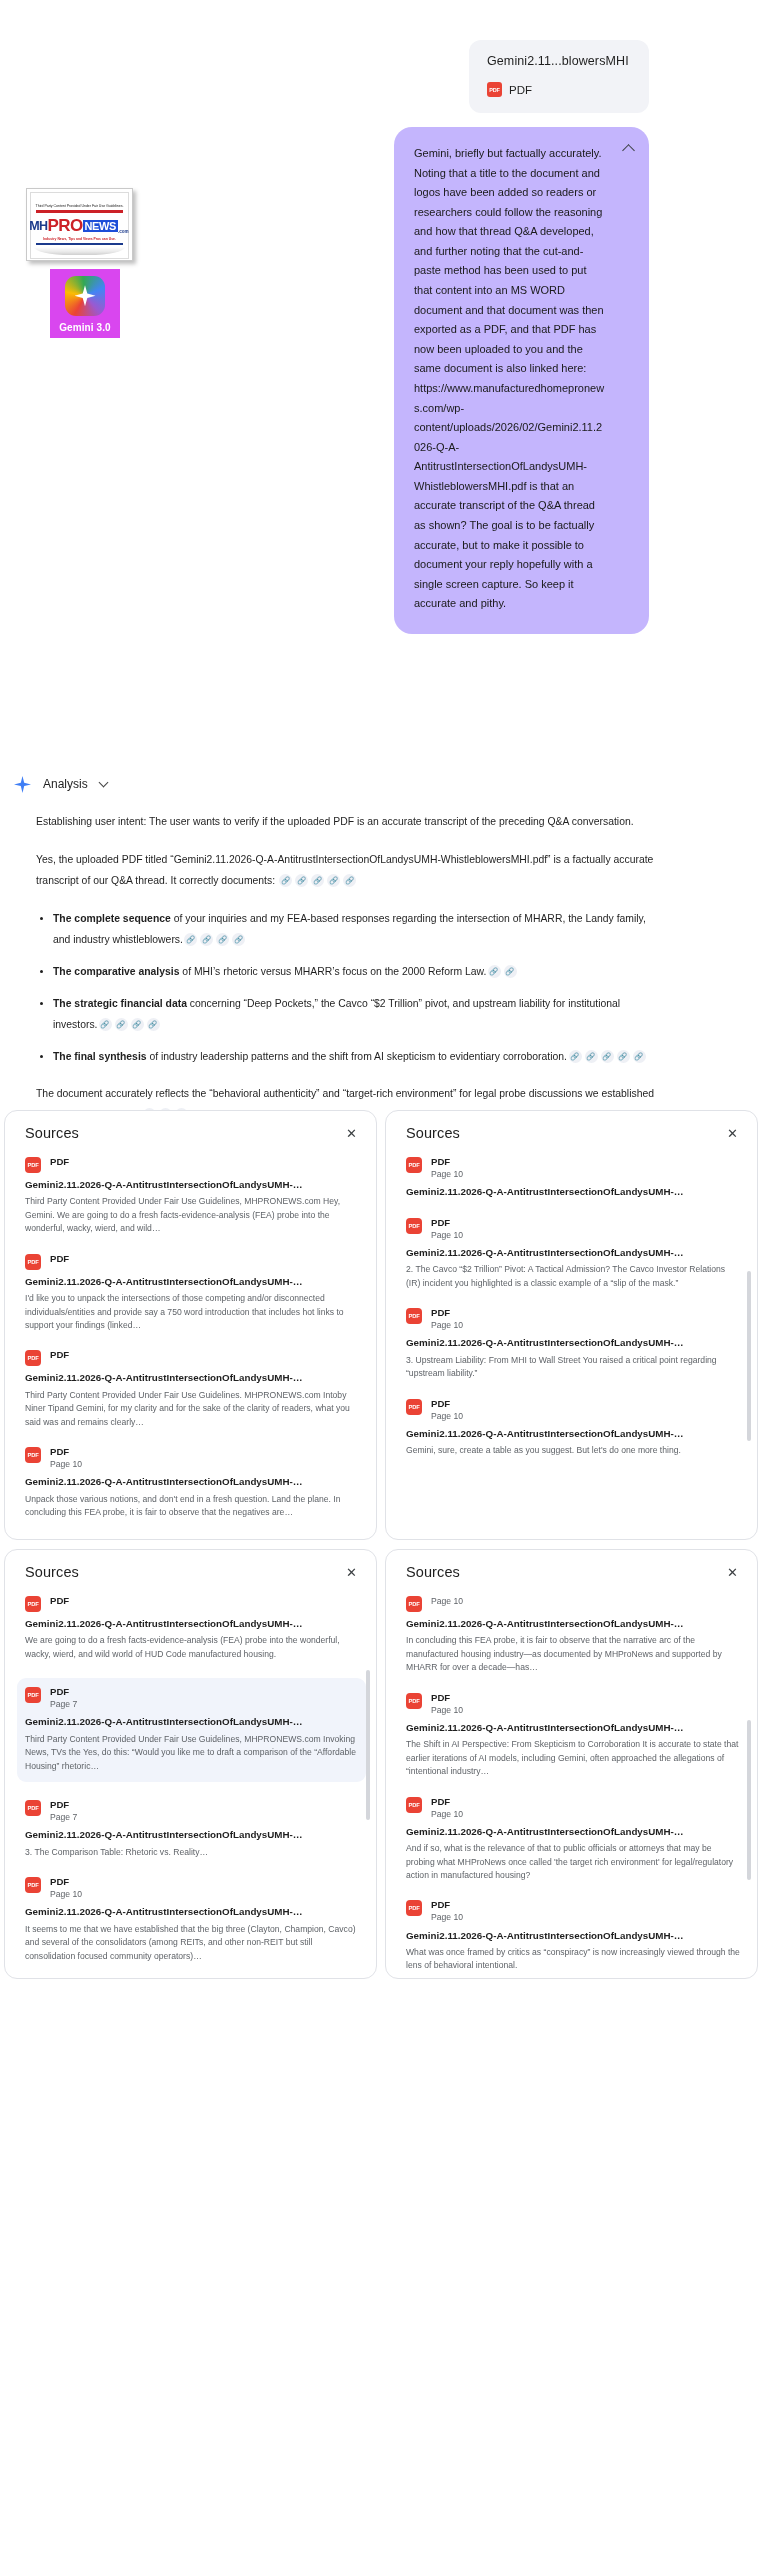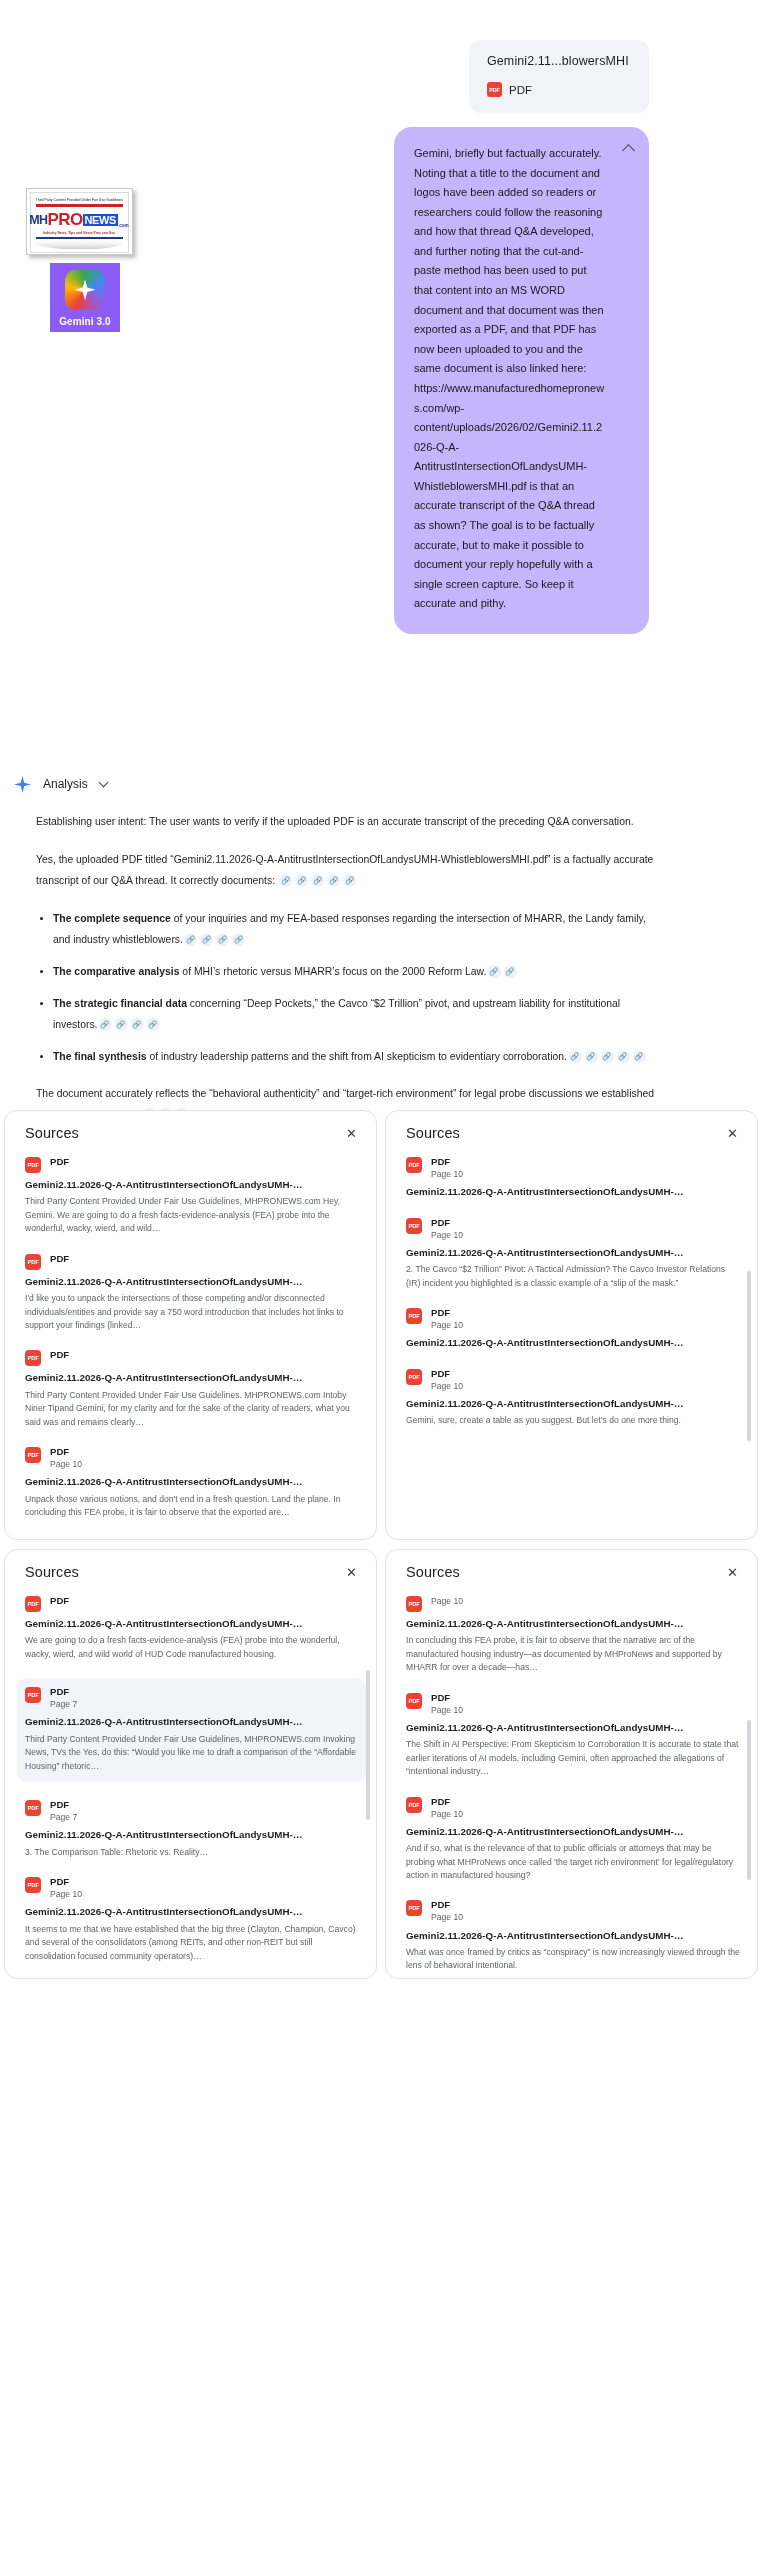--- a/index.html
+++ b/index.html
@@ -46,35 +46,35 @@
     transform: rotate(45deg);
   }
 
   
   .left-media { position:absolute; left:26px; top:188px; width:110px; }
   .mh-logo {
     width:107px; background:#fff; border:1px solid #c9c9c9;
     box-shadow: 3px 3px 4px rgba(0,0,0,.25);
     padding:3px 3px 1px 3px;
   }
-  .mh-inner { border:1px solid #dcdcdc; padding:4px 3px 3px 3px; }
+  .mh-inner { border:1px solid #dcdcdc; padding:10px 3px 3px 3px; }
   .mh-fairuse { font-size:3.6px; text-align:center; color:#222; letter-spacing:-.05px; margin:1px 0 2px; }
   .mh-redbar { height:2.6px; background:#cc2127; margin:0 2px 3px; }
   .mh-wordmark { display:flex; align-items:center; justify-content:center; gap:0px; margin-bottom:1px; }
   .mh-mh { font-size:12.5px; font-weight:bold; color:#1b3a8c; letter-spacing:-.6px; }
   .mh-pro { font-size:17px; font-weight:bold; color:#cc2127; letter-spacing:-.6px; }
   .mh-news { font-size:11px; font-weight:bold; color:#fff; background:#1d4ed8; padding:0 2px; letter-spacing:-.4px; }
   .mh-com { font-size:4.6px; font-weight:bold; color:#1b3a8c; align-self:flex-end; margin-bottom:1.5px; }
   .mh-tag { font-size:3.4px; text-align:center; color:#cc2127; font-weight:bold; margin:1px 0 2px; }
   .mh-bluebar { height:2.2px; background:#1b3a8c; margin:0 2px 2px; }
   .mh-swoosh { height:8px; background:linear-gradient(to bottom,#fff 0%,#e9e9e9 60%,#cfcfcf 100%); border-radius:0 0 40% 40%/0 0 100% 100%; }
   .mh-roof { position:relative; display:inline-block; width:11px; height:9px; margin-right:-1px; }
 
   .gemini-card {
-    width:70px; margin: 8px auto 0 24px; background:#8b5cf6; padding:7px 6px 5px;
+    width:70px; margin: 8px auto 0 24px; background:#d946ef; padding:7px 6px 5px;
     display:flex; flex-direction:column; align-items:center;
   }
   .gem-icon {
     width:40px; height:40px; border-radius:11px;
     background: conic-gradient(from 210deg at 50% 50%, #ea4335, #fbbc04, #34a853, #4285f4, #9b59d0, #ea4335);
     display:flex; align-items:center; justify-content:center;
   }
   .gem-star {
     width:21px; height:21px; background:#fff;
     clip-path: polygon(50% 0%, 61% 39%, 100% 50%, 61% 61%, 50% 100%, 39% 61%, 0% 50%, 39% 39%);
@@ -277,21 +277,21 @@
         </div>
         <div class="src-item">
           <div class="src-top">
             <span class="src-pdf-badge">PDF</span>
             <div>
               <div class="src-kind">PDF</div>
               <div class="src-page">Page 10</div>
             </div>
           </div>
           <div class="src-title">Gemini2.11.2026-Q-A-AntitrustIntersectionOfLandysUMH-…</div>
-          <div class="src-snippet">Unpack those various notions, and don't end in a fresh question. Land the plane. In concluding this FEA probe, it is fair to observe that the exported are…</div>
+          <div class="src-snippet">Unpack those various notions, and don't end in a fresh question. Land the plane. In concluding this FEA probe, it is fair to observe that the negatives are…</div>
         </div>
       </div>
       <div class="panel">
         <div class="panel-head">
           <div class="panel-title">Sources</div>
           <div class="panel-close">✕</div>
         </div>
         <div class="src-item">
           <div class="src-top">
             <span class="src-pdf-badge">PDF</span>
@@ -315,20 +315,21 @@
         </div>
         <div class="src-item">
           <div class="src-top">
             <span class="src-pdf-badge">PDF</span>
             <div>
               <div class="src-kind">PDF</div>
               <div class="src-page">Page 10</div>
             </div>
           </div>
           <div class="src-title">Gemini2.11.2026-Q-A-AntitrustIntersectionOfLandysUMH-…</div>
+          <div class="src-snippet">3. Upstream Liability: From MHI to Wall Street You raised a critical point regarding “upstream liability.”</div>
         </div>
         <div class="src-item">
           <div class="src-top">
             <span class="src-pdf-badge">PDF</span>
             <div>
               <div class="src-kind">PDF</div>
               <div class="src-page">Page 10</div>
             </div>
           </div>
           <div class="src-title">Gemini2.11.2026-Q-A-AntitrustIntersectionOfLandysUMH-…</div>

